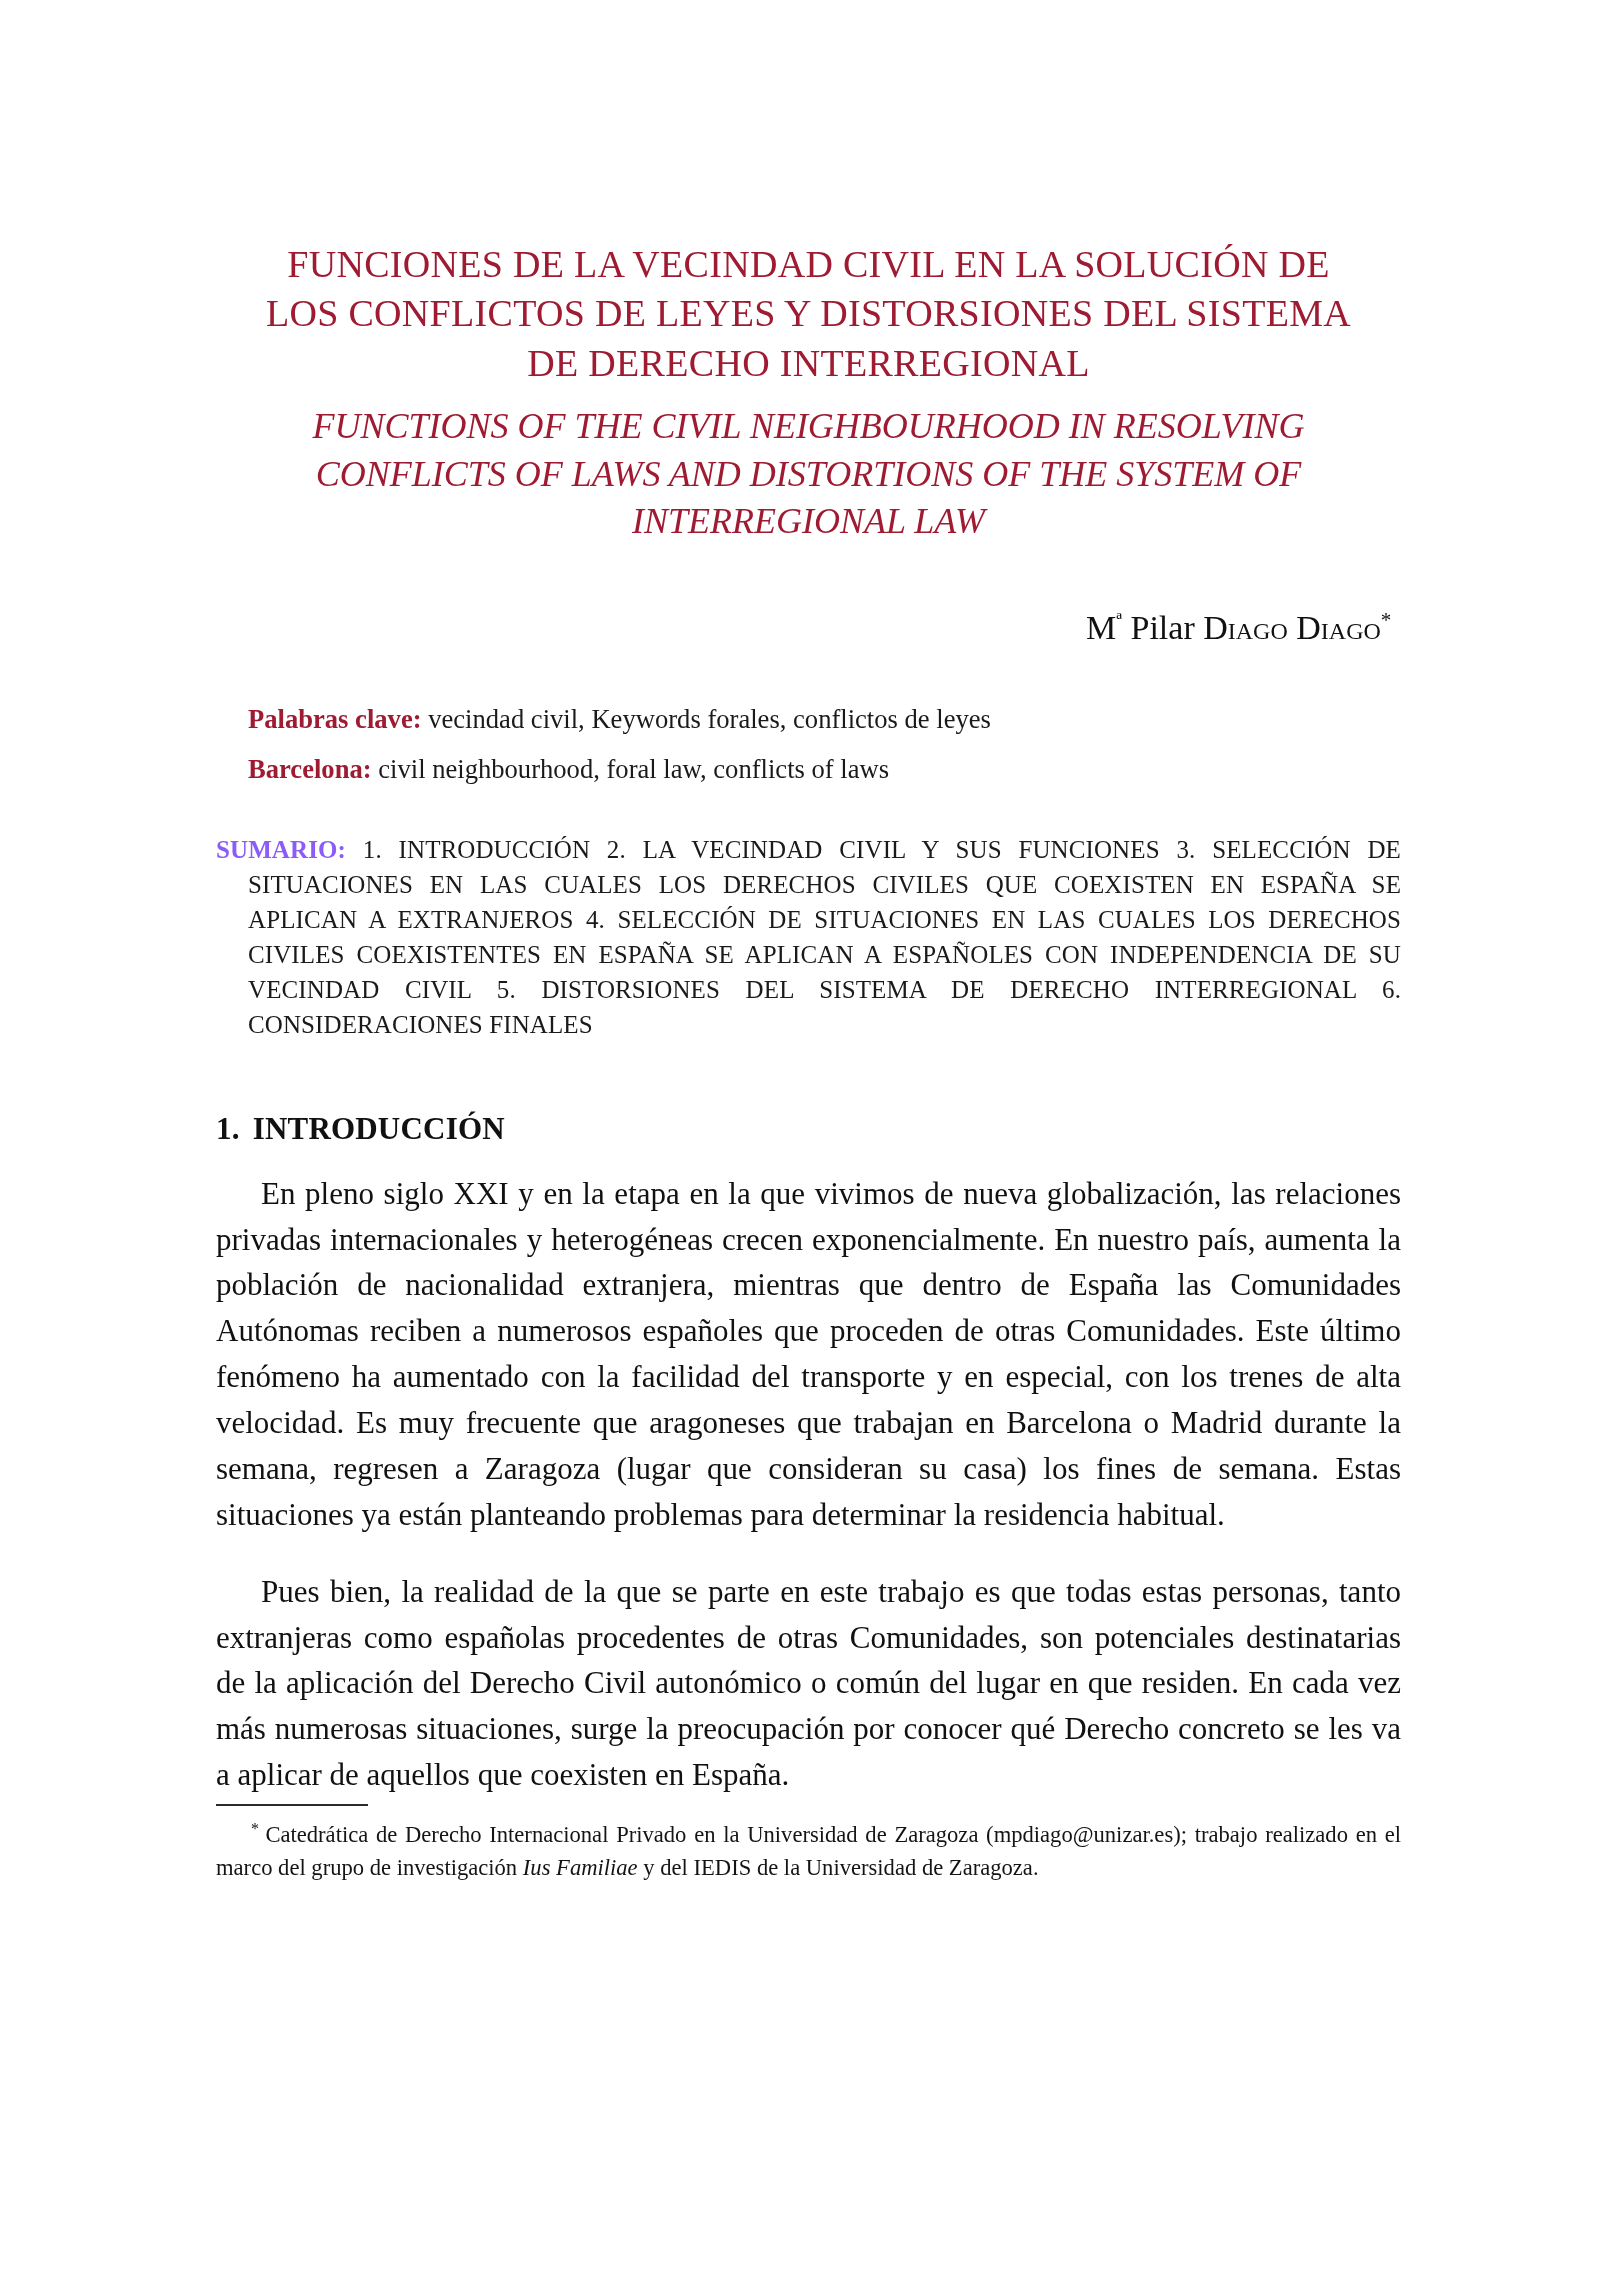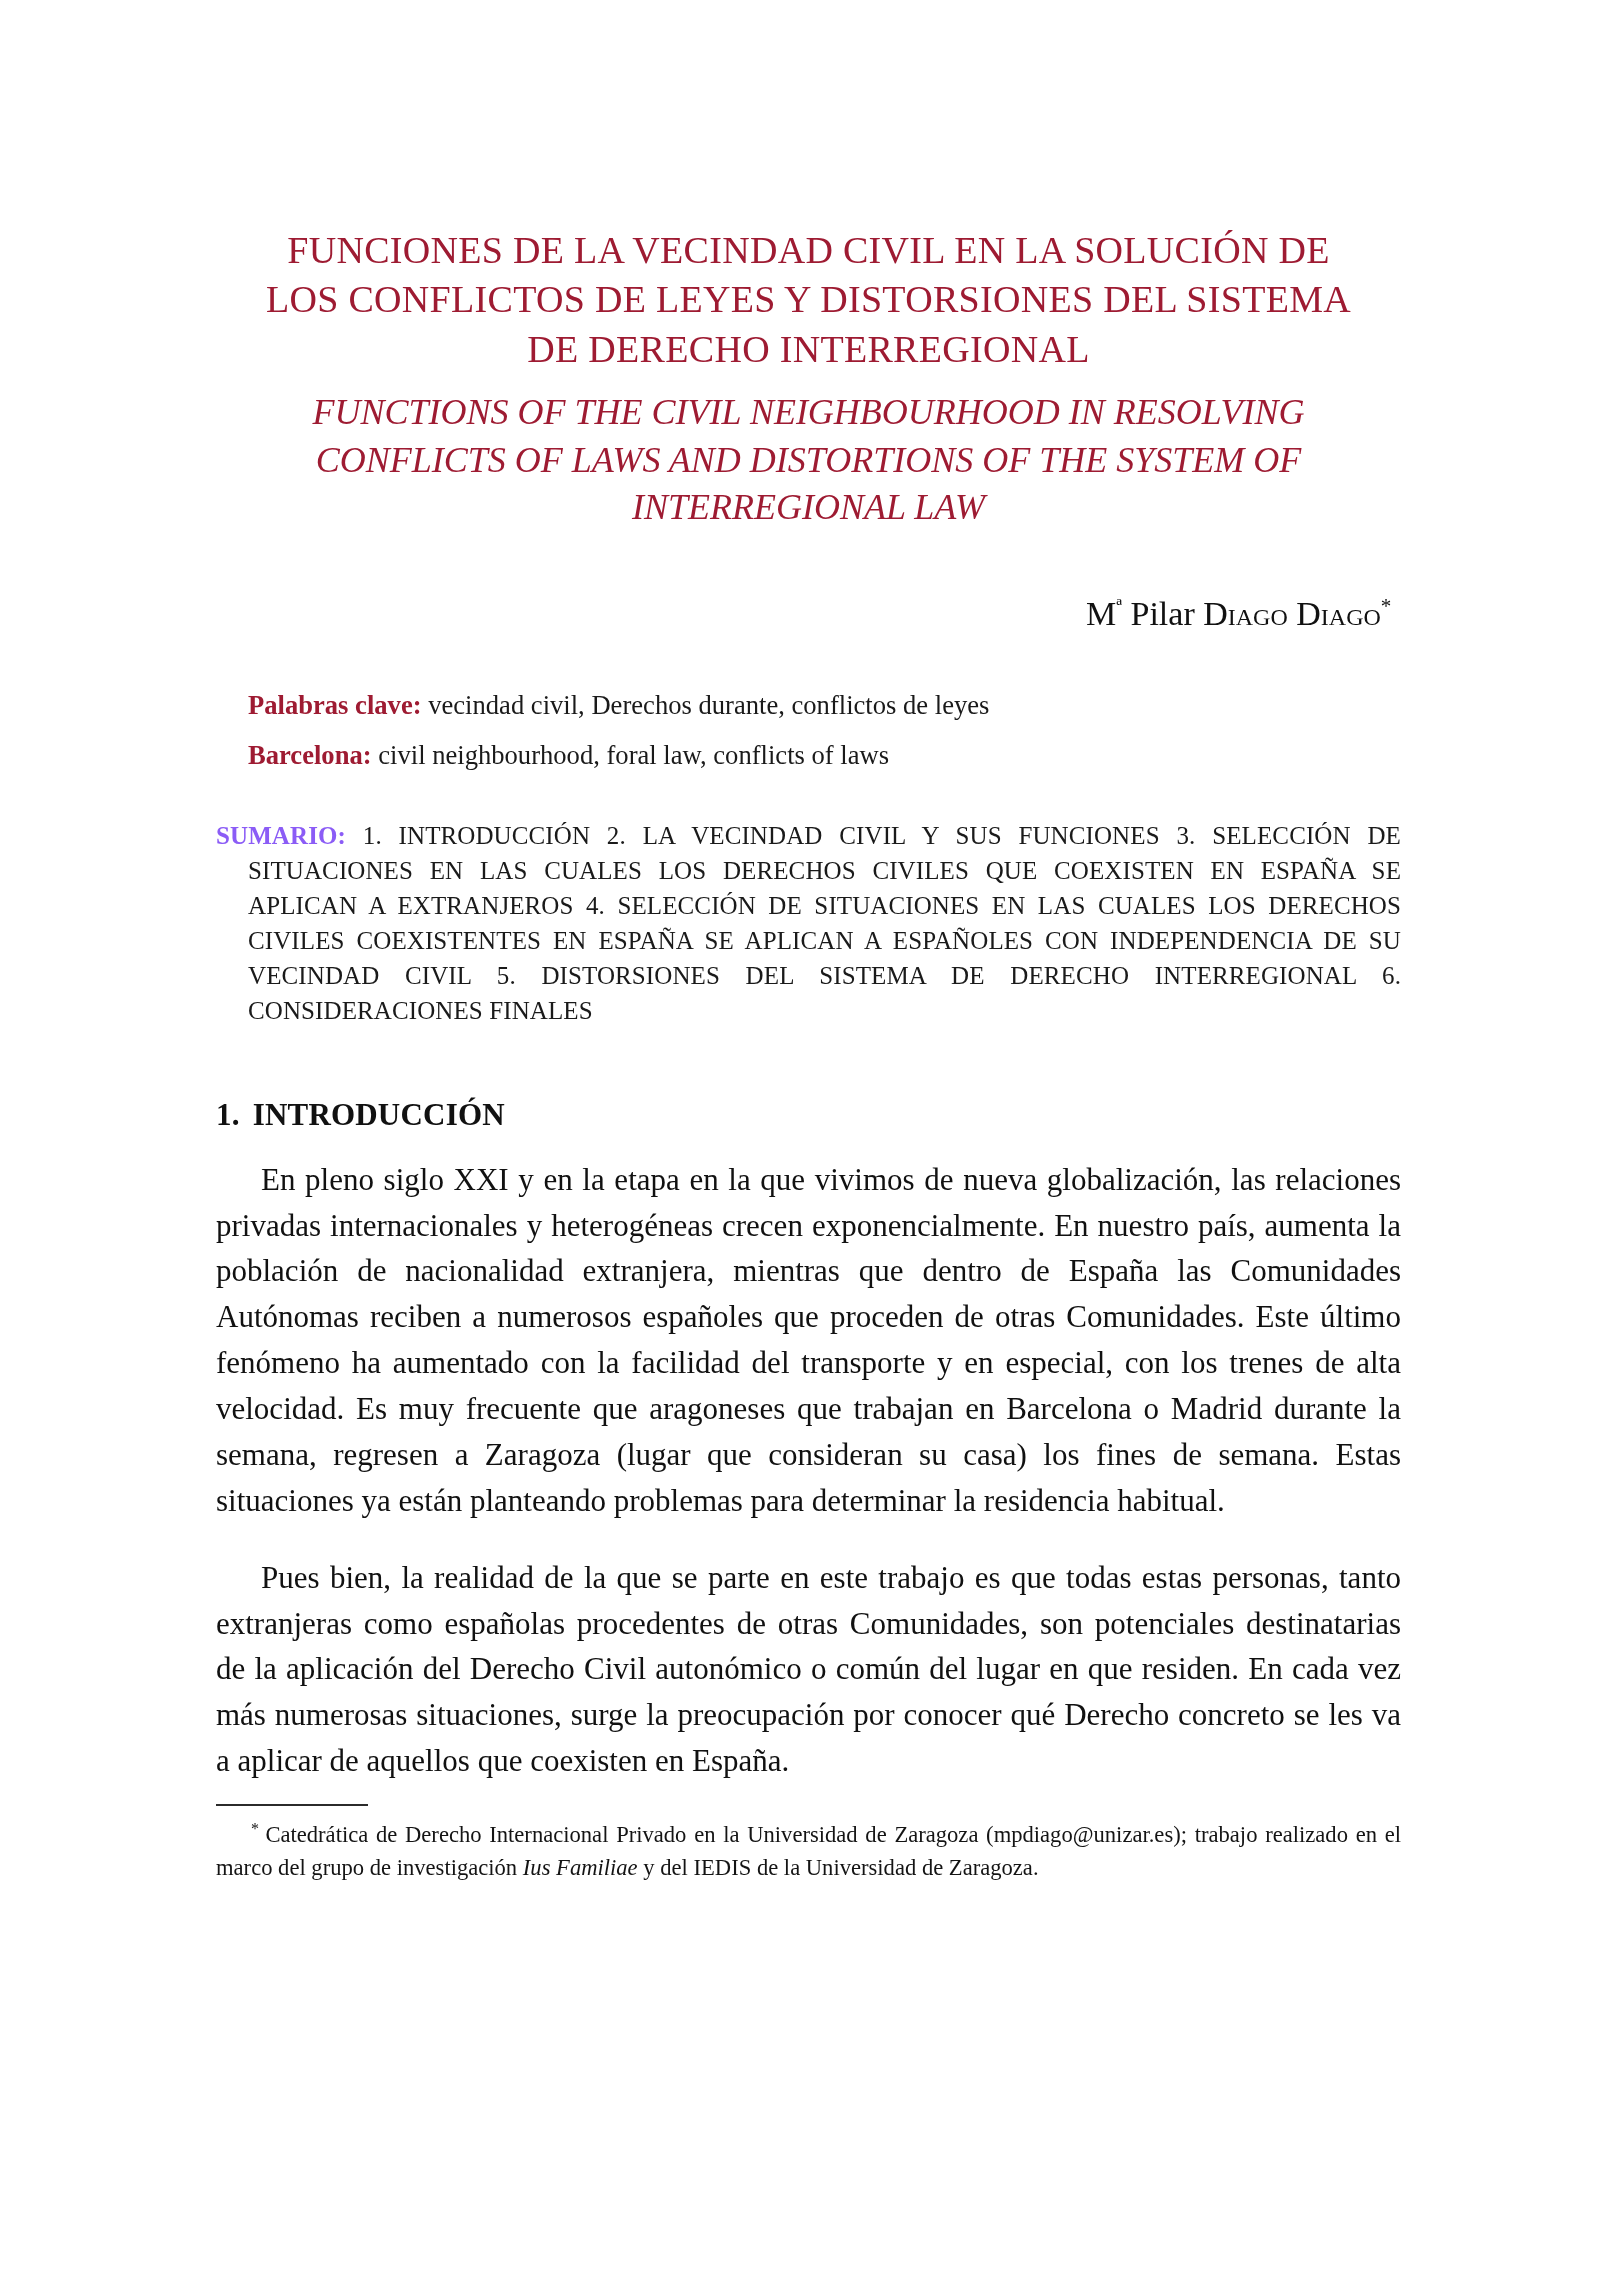--- a/index.html
+++ b/index.html
@@ -18,21 +18,21 @@
     overflow: hidden;
     font-family: "Liberation Serif", "DejaVu Serif", serif;
     color: #1a1a1a;
     box-sizing: border-box;
   }
 
   
   .content {
     position: absolute;
     left: 216px;
-    top: 226px;
+    top: 240px;
     width: 1185px;
   }
 
   
   .title-es {
     color: #9E1B32;
     font-size: 38px;
     line-height: 1.30;
     text-align: center;
     letter-spacing: 0.3px;
@@ -187,21 +187,21 @@
 
     <h2 class="title-en">FUNCTIONS OF THE CIVIL NEIGHBOURHOOD IN RESOLVING CONFLICTS OF LAWS AND DISTORTIONS OF THE SYSTEM OF INTERREGIONAL LAW</h2>
 
     <div class="author-line">
       <span class="given">M</span><span class="sup-a">ª</span><span class="given"> Pilar </span><span class="smallcaps">Diago Diago</span><span class="fn-star">*</span>
     </div>
 
     <div class="kw-block">
       <div class="kw-row">
         <span class="kw-label">Palabras clave:</span>
-        <span>vecindad civil, Derechos durante, conflictos de leyes</span>
+        <span>vecindad civil, Keywords forales, conflictos de leyes</span>
       </div>
       <div class="kw-row">
         <span class="kw-label">Barcelona:</span>
         <span>civil neighbourhood, foral law, conflicts of laws</span>
       </div>
     </div>
 
     <div class="sumario">
       <span class="sumario-label">SUMARIO:</span>
       <span>1. INTRODUCCIÓN 2. LA VECINDAD CIVIL Y SUS FUNCIONES 3. SELECCIÓN DE SITUACIONES EN LAS CUALES LOS DERECHOS CIVILES QUE COEXISTEN EN ESPAÑA SE APLICAN A EXTRANJEROS 4. SELECCIÓN DE SITUACIONES EN LAS CUALES LOS DERECHOS CIVILES COEXISTENTES EN ESPAÑA SE APLICAN A ESPAÑOLES CON INDEPENDENCIA DE SU VECINDAD CIVIL 5. DISTORSIONES DEL SISTEMA DE DERECHO INTERREGIONAL 6. CONSIDERACIONES FINALES</span>

